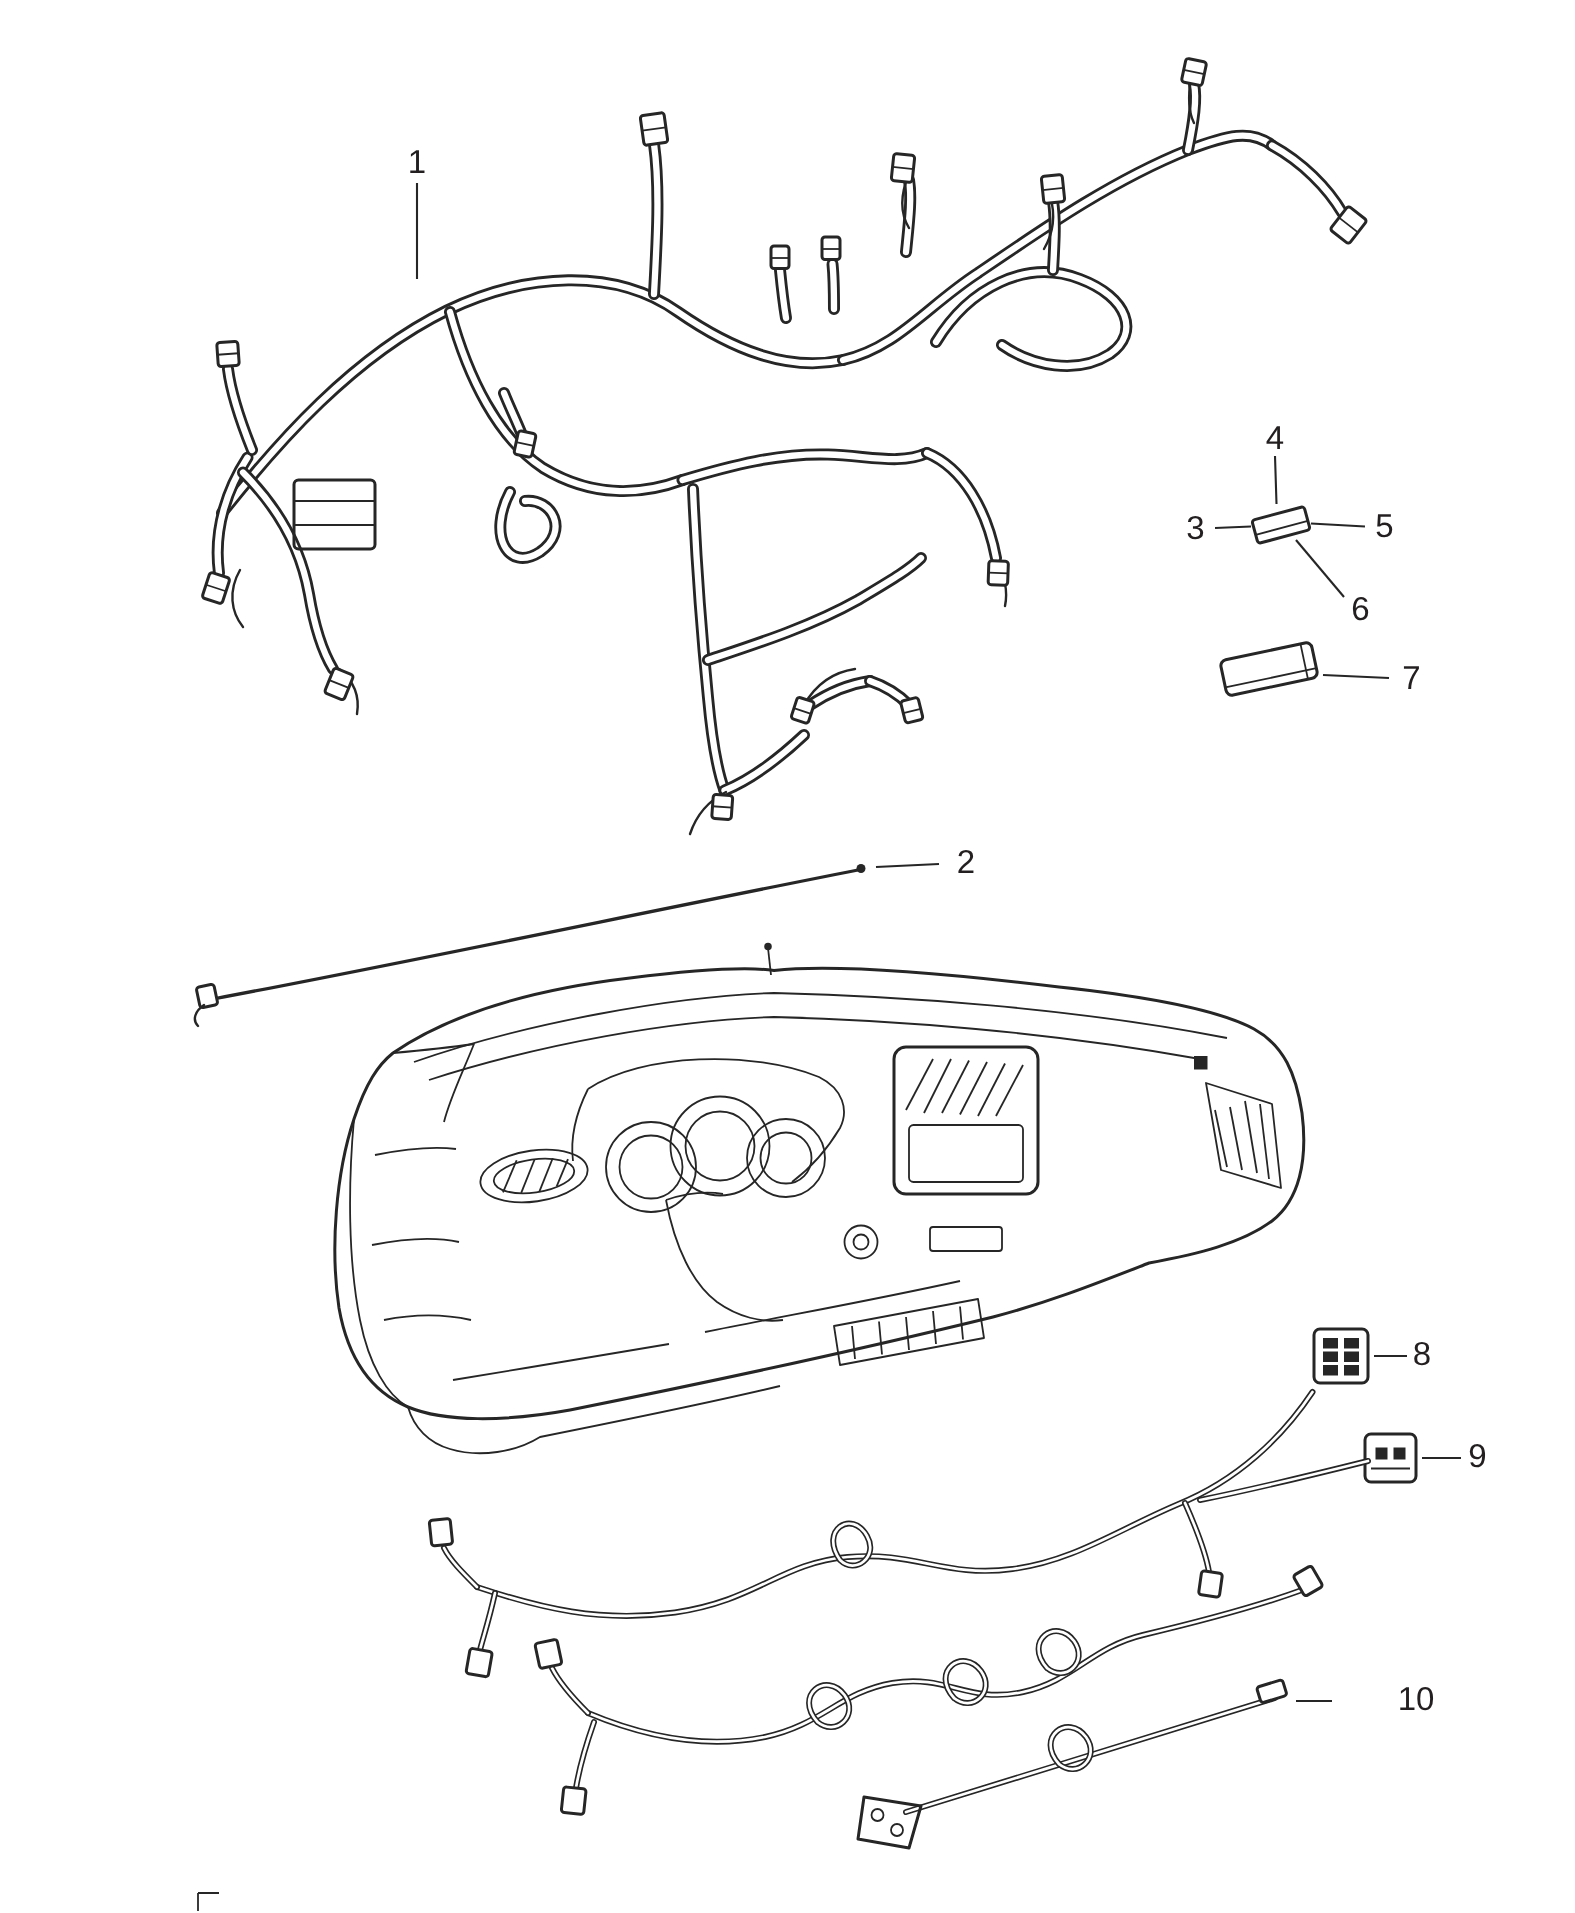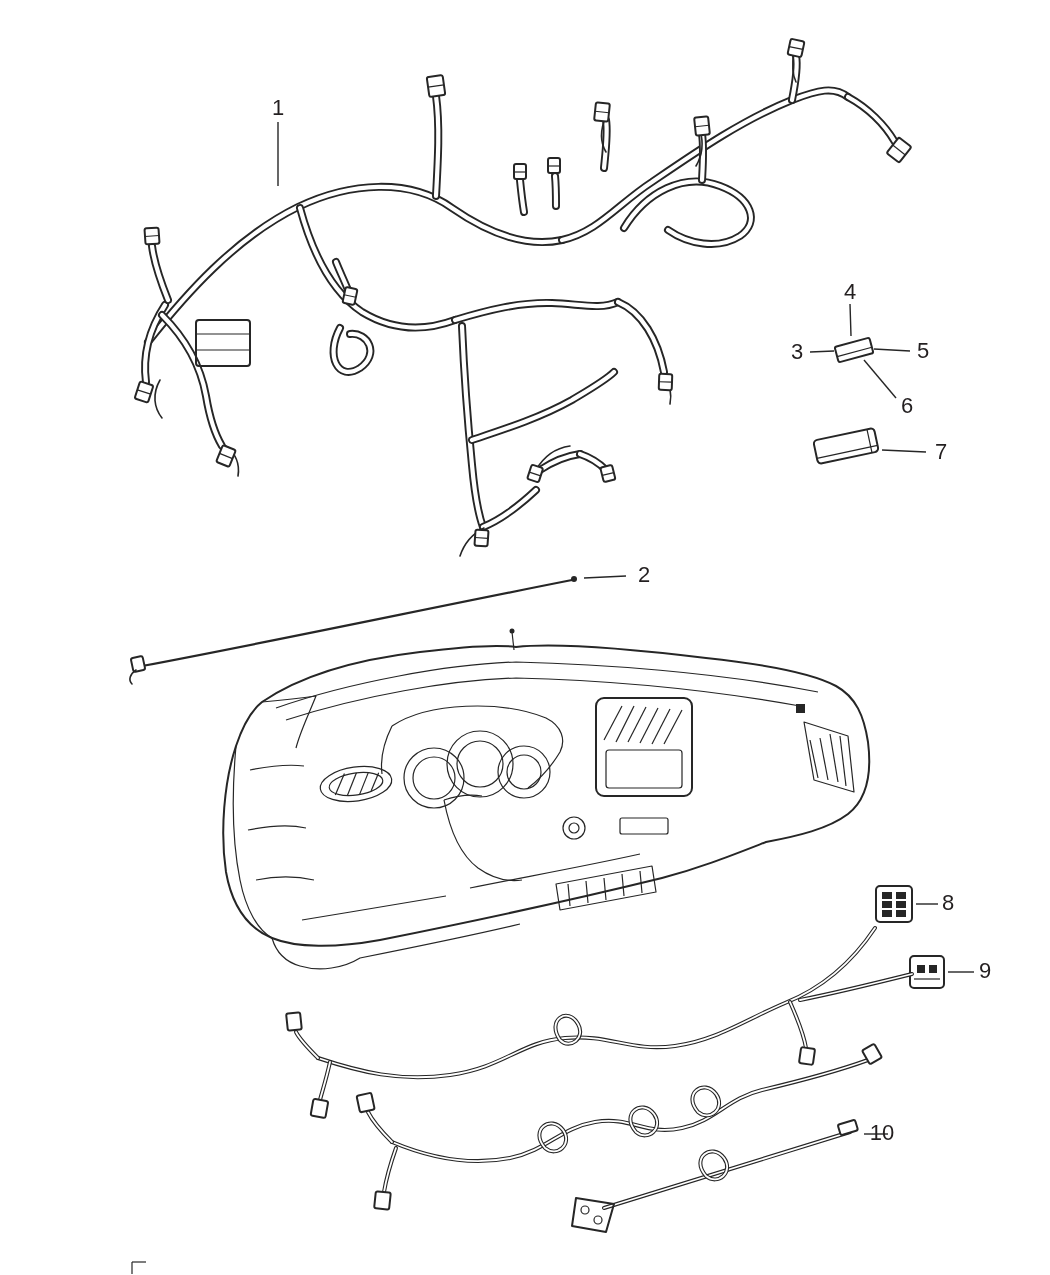--- a/index.html
+++ b/index.html
@@ -356,14 +356,14 @@
 
   <div class="callout" style="left:278px;top:108px">1</div>
   <div class="callout" style="left:644px;top:575px">2</div>
   <div class="callout" style="left:797px;top:352px">3</div>
   <div class="callout" style="left:850px;top:292px">4</div>
   <div class="callout" style="left:923px;top:351px">5</div>
   <div class="callout" style="left:907px;top:406px">6</div>
   <div class="callout" style="left:941px;top:452px">7</div>
   <div class="callout" style="left:948px;top:903px">8</div>
   <div class="callout" style="left:985px;top:971px">9</div>
-  <div class="callout" style="left:882px;top:1133px">10</div>
+  <div class="callout" style="left:944px;top:1133px">10</div>
 </div>
 
 </body></html>

